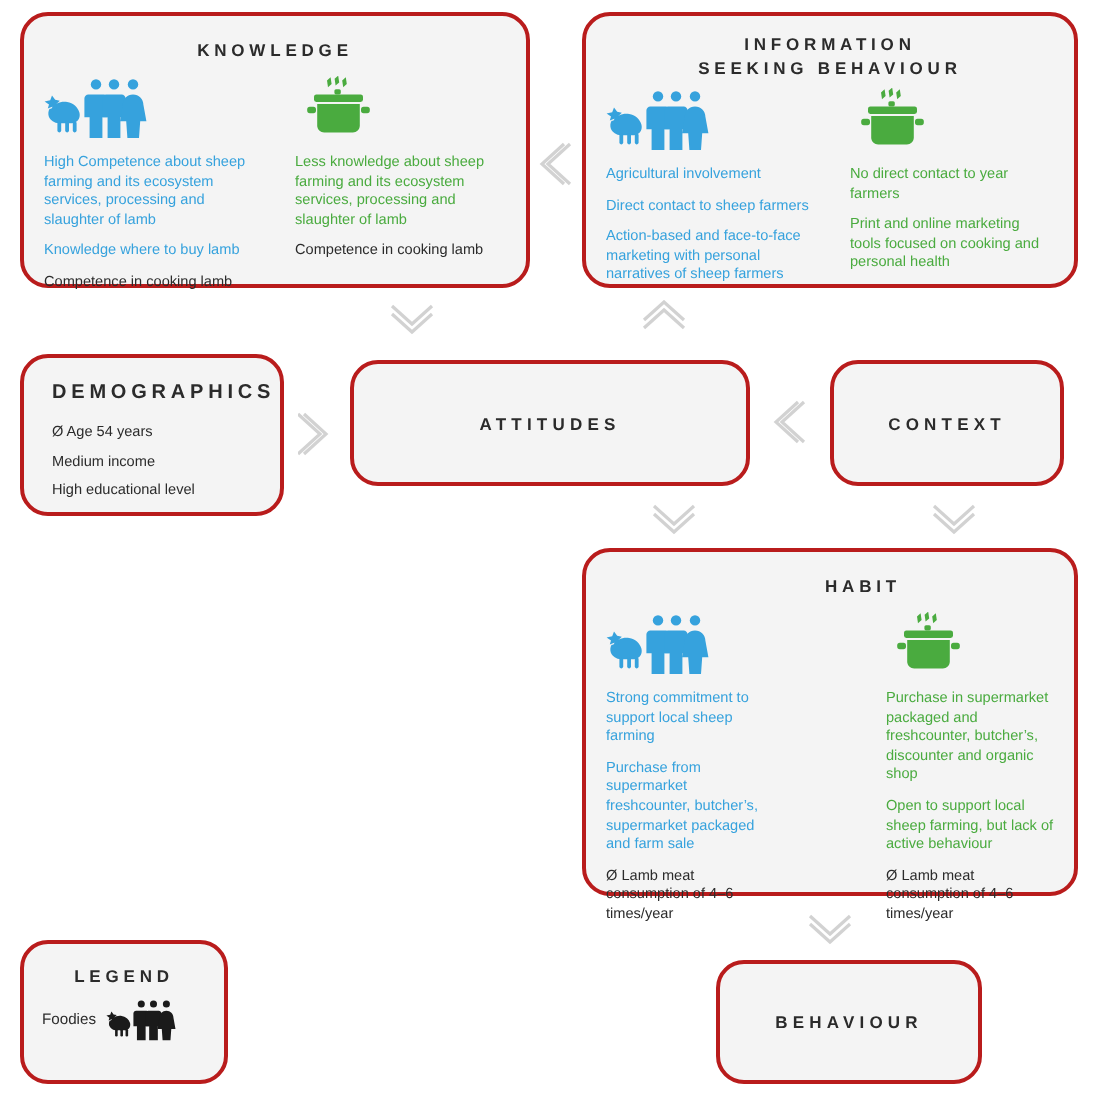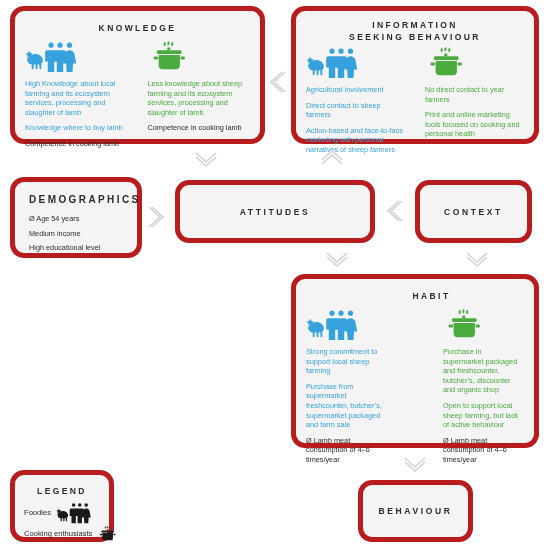--- a/index.html
+++ b/index.html
@@ -10,21 +10,21 @@
     position:relative;
     overflow:hidden;
     -webkit-font-smoothing:antialiased;
   }
   .canvas{position:absolute;left:0;top:0;width:547px;height:550px;}
 
   
   .box{
     position:absolute;
     background:#f4f4f4;
-    border:5px solid #b91c1c;
+    border:2px solid #b91c1c;
     border-radius:14px;
     box-sizing:border-box;
   }
   .box-title{
     text-align:center;
     font-size:8.5px;
     font-weight:bold;
     letter-spacing:2.4px;
     color:#2b2b2b;
     line-height:12px;
@@ -93,21 +93,21 @@
               <path d="M31.2 9.2h7.6c1.1 0 2 .9 2 2v9.4h-2.6V31h-6.4V20.6h-2.6v-9.4c0-1.1.9-2 2-2z"></path>
               <path d="M44.5 9.2c2.9 0 5.2 2.3 5.2 5.2l1.5 8.2h-3.1L47.5 31h-5.8l-.6-8.4h-3.1l1.4-8.2c0-2.9 2.2-5.2 5.1-5.2z"></path>
               <path d="M3.6 16.4c1.6-2.6 4.8-3.9 8-3.4 3 .5 5.3 2.6 6.1 5.2.3 1.1.2 2.3-.3 3.3-.7 1.3-2.1 2.1-3.6 2.1H7.4c-2.2 0-4.2-1.3-5-3.3-.4-1.3-.3-2.7.4-3.9z"></path>
               <path d="M2.5 14.3l-2.2-1.6 2.8-.6.9-2.3 1.6 2.1 2.3.5-1.8 1.7.2 2.4-2.2-1.1-2.2.9z"></path>
               <rect x="6.7" y="22.6" width="1.9" height="5.6" rx=".9"></rect>
               <rect x="10.6" y="22.6" width="1.9" height="5.6" rx=".9"></rect>
               <rect x="14.4" y="22.6" width="1.9" height="5.6" rx=".9"></rect>
             </g>
           </svg>
         </div>
-        <p class="para blue">High Knowledge about local farming and its ecosystem services, processing and slaughter of lamb</p>
+        <p class="para blue">High Competence about sheep farming and its ecosystem services, processing and slaughter of lamb</p>
         <p class="para blue">Knowledge where to buy lamb</p>
         <p class="para dark">Competence in cooking lamb</p>
       </div>
       <div class="col">
         <div class="col-icon">
           <svg width="44" height="32" viewBox="0 0 44 32">
             <g fill="#4aab3f">
               <path d="M15.5 2.2l1.8-1.6.5 3.4-1.8 1.6z"></path>
               <path d="M19.3 1.4l1.8-1.6.5 3.4-1.8 1.6z"></path>
               <path d="M23.1 2.2l1.8-1.6.5 3.4-1.8 1.6z"></path>
@@ -285,21 +285,21 @@
     </div>
   </div>
 
   <div class="chev" style="left:403px;top:455px;">
     <svg width="24" height="18" viewBox="0 0 24 18">
       <polyline points="2,3 12,12 22,3" fill="none" stroke="#d2d2d2" stroke-width="1.6"></polyline>
       <polyline points="2,7 12,16 22,7" fill="none" stroke="#d2d2d2" stroke-width="1.6"></polyline>
     </svg>
   </div>
 
-  <div class="box" style="left:358px;top:480px;width:115px;height:62px;padding-left:15px;">
+  <div class="box" style="left:358px;top:480px;width:133px;height:62px;padding-left:15px;">
     <div class="center-title">BEHAVIOUR</div>
   </div>
 
   <div class="box" style="left:10px;top:470px;width:104px;height:72px;">
     <div class="box-title" style="margin-top:10px;">LEGEND</div>
     <div style="position:absolute;left:9px;top:27px;right:6px;">
       <div class="legend-row">
         <span class="legend-label">Foodies</span>
         <span class="legend-icon">
           <svg width="38" height="22" viewBox="0 0 56 32">
@@ -312,33 +312,16 @@
               <path d="M44.5 9.2c2.9 0 5.2 2.3 5.2 5.2l1.5 8.2h-3.1L47.5 31h-5.8l-.6-8.4h-3.1l1.4-8.2c0-2.9 2.2-5.2 5.1-5.2z"></path>
               <path d="M3.6 16.4c1.6-2.6 4.8-3.9 8-3.4 3 .5 5.3 2.6 6.1 5.2.3 1.1.2 2.3-.3 3.3-.7 1.3-2.1 2.1-3.6 2.1H7.4c-2.2 0-4.2-1.3-5-3.3-.4-1.3-.3-2.7.4-3.9z"></path>
               <path d="M2.5 14.3l-2.2-1.6 2.8-.6.9-2.3 1.6 2.1 2.3.5-1.8 1.7.2 2.4-2.2-1.1-2.2.9z"></path>
               <rect x="6.7" y="22.6" width="1.9" height="5.6" rx=".9"></rect>
               <rect x="10.6" y="22.6" width="1.9" height="5.6" rx=".9"></rect>
               <rect x="14.4" y="22.6" width="1.9" height="5.6" rx=".9"></rect>
             </g>
           </svg>
         </span>
       </div>
-      <div class="legend-row" style="margin-top:2px;">
-        <span class="legend-label">Cooking enthusiasts</span>
-        <span class="legend-icon">
-          <svg width="22" height="16" viewBox="0 0 44 32">
-            <g fill="#1a1a1a">
-              <path d="M15.5 2.2l1.8-1.6.5 3.4-1.8 1.6z"></path>
-              <path d="M19.3 1.4l1.8-1.6.5 3.4-1.8 1.6z"></path>
-              <path d="M23.1 2.2l1.8-1.6.5 3.4-1.8 1.6z"></path>
-              <rect x="9" y="9.2" width="24.5" height="3.8" rx="1.2"></rect>
-              <rect x="19.2" y="6.6" width="3.2" height="2.6" rx=".8"></rect>
-              <path d="M10.6 14h21.3v10.8c0 1.9-1.6 3.5-3.5 3.5H14.1c-1.9 0-3.5-1.6-3.5-3.5V14z"></path>
-              <rect x="5.6" y="15.4" width="4.4" height="3.2" rx="1.3"></rect>
-              <rect x="32.5" y="15.4" width="4.4" height="3.2" rx="1.3"></rect>
-            </g>
-          </svg>
-        </span>
-      </div>
     </div>
   </div>
 
 </div>
 
 </body></html>

